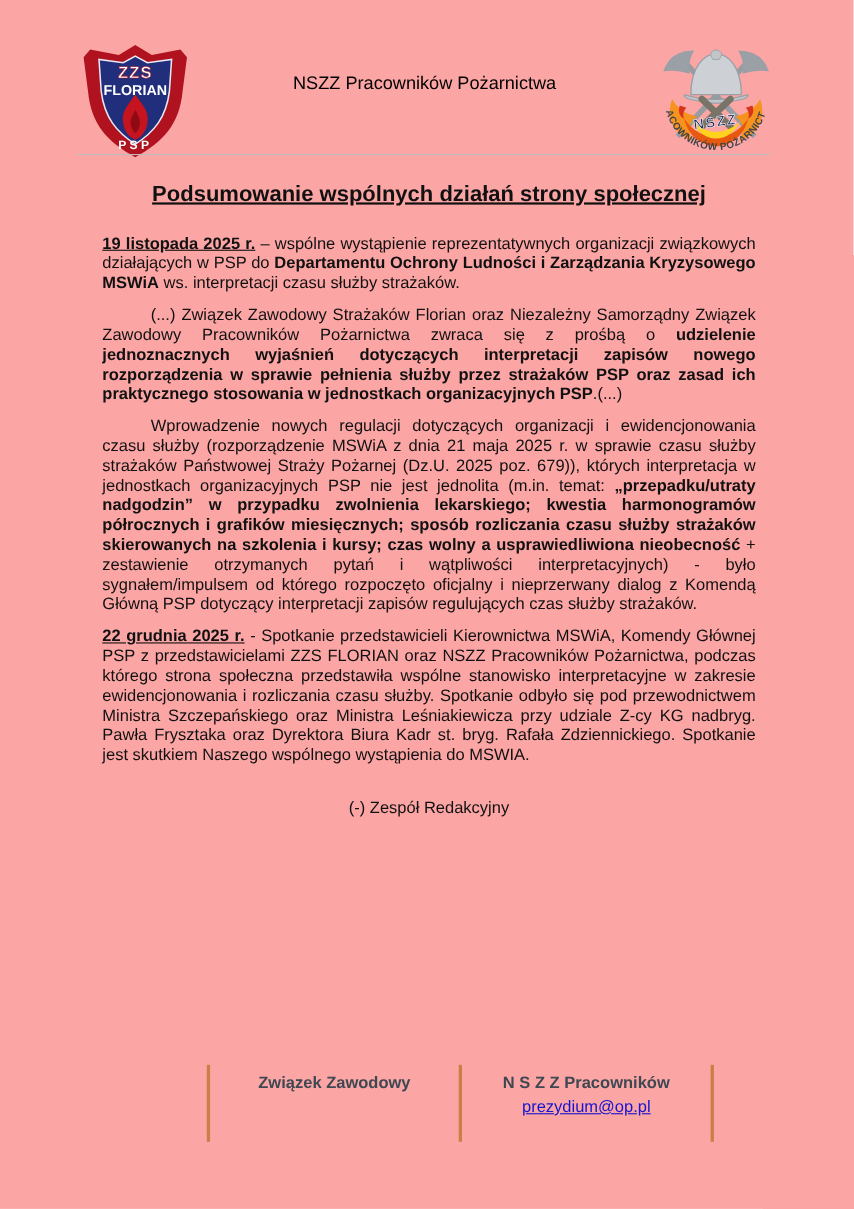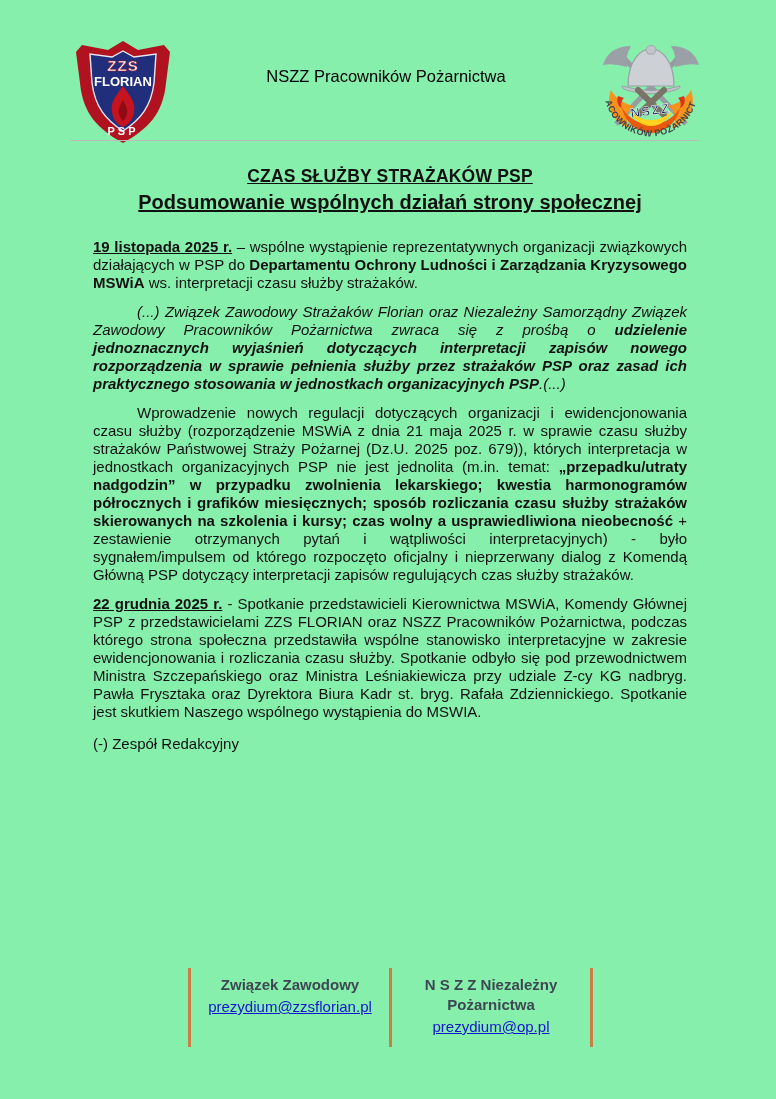--- a/index.html
+++ b/index.html
@@ -1,38 +1,38 @@
 <!DOCTYPE html>
 <html lang="pl"><head>
 <meta charset="utf-8">
 <style>
   html,body{margin:0;padding:0;background:#ffffff;}
   .page{
-    position:relative;width:776px;height:1099px;background:#86efac;
+    position:relative;width:776px;height:1099px;background:#fca5a5;
     font-family:"Liberation Sans",sans-serif;color:#111;overflow:hidden;
   }
   
   .doc-header{position:absolute;top:38px;left:68px;width:640px;display:flex;align-items:flex-start;}
   .logo-left{width:110px;height:107px;flex:0 0 auto;}
   .header-center{flex:1;text-align:center;padding-top:24px;font-size:16.5px;line-height:29px;color:#000;}
   .logo-right{width:114px;height:108px;flex:0 0 auto;}
   .header-rule{position:absolute;top:140px;left:70px;width:630px;border-top:1px solid #bcbcbc;}
   
   .content{position:absolute;left:93px;top:166px;width:594px;}
   .doc-title{font-size:17.5px;font-weight:bold;text-align:center;text-decoration:underline;margin:0 0 4px 0;letter-spacing:.2px;}
   .doc-subtitle{font-size:20px;font-weight:bold;text-align:center;text-decoration:underline;margin:0 0 24px 0;}
   .para{font-size:15px;line-height:18px;text-align:justify;margin:0 0 11px 0;}
   .para.indent{text-indent:44px;}
-  .para.italic{font-style:italic;}
+  .para.italic{}
   .b{font-weight:bold;}
   .u{text-decoration:underline;}
-  .signature{text-align:left;font-size:15px;margin-top:14px;color:#111;}
+  .signature{text-align:center;font-size:15px;margin-top:30px;color:#111;}
   
   .doc-footer{position:absolute;top:968px;left:188px;display:flex;border-right:3px solid #c97f45;}
-  .footer-col{width:201px;box-sizing:border-box;border-left:3px solid #c97f45;text-align:center;padding:7px 6px 10px;min-height:70px;}
+  .footer-col{width:229px;box-sizing:border-box;border-left:3px solid #c97f45;text-align:center;padding:7px 6px 10px;min-height:70px;}
   .footer-name{font-weight:bold;font-size:15px;line-height:20px;color:#3d4852;}
   .footer-email{margin-top:2px;font-size:15px;line-height:20px;}
   .footer-email a{color:#1414d2;text-decoration:underline;cursor:pointer;}
 </style>
 </head>
 <body>
 
 <div class="page">
 
   <div class="doc-header">
@@ -77,46 +77,41 @@
         </defs>
       <text font-size="9" font-weight="bold" letter-spacing="0.4" fill="#3f444a">
         <textPath href="#arcpath" startOffset="50%" text-anchor="middle">PRACOWNIKÓW POŻARNICTWA</textPath>
       </text>
     </svg>
   </div>
 
   <div class="header-rule"></div>
 
   <div class="content">
-    <h1 class="doc-title">CZAS SŁUŻBY STRAŻAKÓW PSP</h1>
     <div class="doc-subtitle">Podsumowanie wspólnych działań strony społecznej</div>
 
     <div>
         <p class="para"><span class="b u">19 listopada 2025 r.</span><span> – wspólne wystąpienie reprezentatywnych organizacji związkowych działających w PSP do </span><span class="b">Departamentu Ochrony Ludności i Zarządzania Kryzysowego MSWiA</span><span> ws. interpretacji czasu służby strażaków.</span></p>
         <p class="para indent italic"><span>(...) Związek Zawodowy Strażaków Florian oraz Niezależny Samorządny Związek Zawodowy Pracowników Pożarnictwa zwraca się z prośbą o </span><span class="b">udzielenie jednoznacznych wyjaśnień dotyczących interpretacji zapisów nowego rozporządzenia w sprawie pełnienia służby przez strażaków PSP oraz zasad ich praktycznego stosowania w jednostkach organizacyjnych PSP</span><span>.(...)</span></p>
         <p class="para indent"><span>Wprowadzenie nowych regulacji dotyczących organizacji i ewidencjonowania czasu służby (rozporządzenie MSWiA z dnia 21 maja 2025 r. w sprawie czasu służby strażaków Państwowej Straży Pożarnej (Dz.U. 2025 poz. 679)), których interpretacja w jednostkach organizacyjnych PSP nie jest jednolita (m.in. temat: </span><span class="b">„przepadku/utraty nadgodzin” w przypadku zwolnienia lekarskiego; kwestia harmonogramów półrocznych i grafików miesięcznych; sposób rozliczania czasu służby strażaków skierowanych na szkolenia i kursy; czas wolny a usprawiedliwiona nieobecność</span><span> + zestawienie otrzymanych pytań i wątpliwości interpretacyjnych) - było sygnałem/impulsem od którego rozpoczęto oficjalny i nieprzerwany dialog z Komendą Główną PSP dotyczący interpretacji zapisów regulujących czas służby strażaków.</span></p>
         <p class="para"><span class="b u">22 grudnia 2025 r.</span><span> - Spotkanie przedstawicieli Kierownictwa MSWiA, Komendy Głównej PSP z przedstawicielami ZZS FLORIAN oraz NSZZ Pracowników Pożarnictwa, podczas którego strona społeczna przedstawiła wspólne stanowisko interpretacyjne w zakresie ewidencjonowania i rozliczania czasu służby. Spotkanie odbyło się pod przewodnictwem Ministra Szczepańskiego oraz Ministra Leśniakiewicza przy udziale Z-cy KG nadbryg. Pawła Frysztaka oraz Dyrektora Biura Kadr st. bryg. Rafała Zdziennickiego. Spotkanie jest skutkiem Naszego wspólnego wystąpienia do MSWIA.</span></p>
       </div>
 
     <div class="signature">(-) Zespół Redakcyjny</div>
   </div>
 
   <div class="doc-footer">
     <div class="footer-col">
       <div class="footer-name">
         <div>Związek Zawodowy</div>
       </div>
-      <div class="footer-email">
-        <a>prezydium@zzsflorian.pl</a>
-      </div>
     </div>
     <div class="footer-col">
       <div class="footer-name">
-        <div>N S Z Z Niezależny</div>
-        <div>Pożarnictwa</div>
+        <div>N S Z Z Pracowników</div>
       </div>
       <div class="footer-email">
         <a>prezydium@op.pl</a>
       </div>
     </div>
   </div>
 
 </div>
 
 </body></html>

